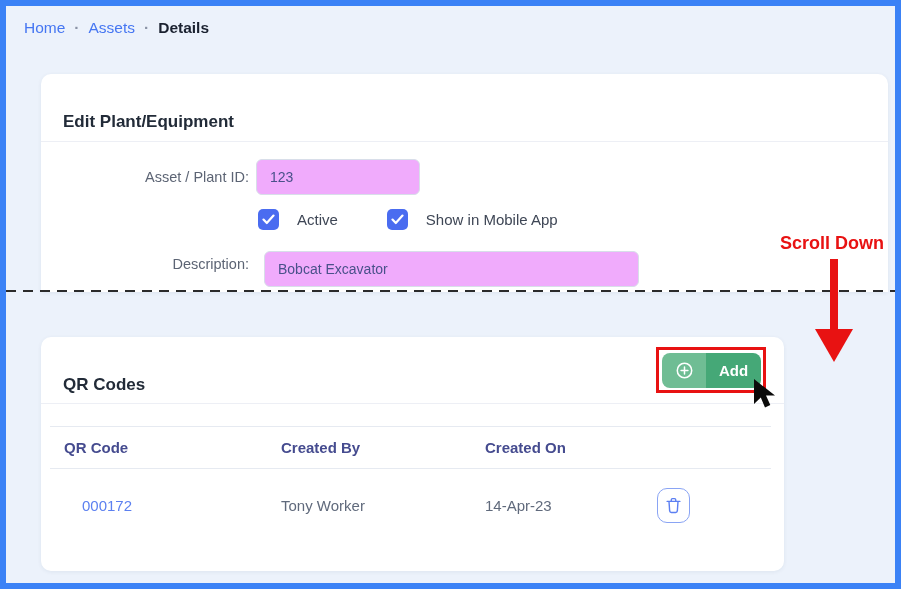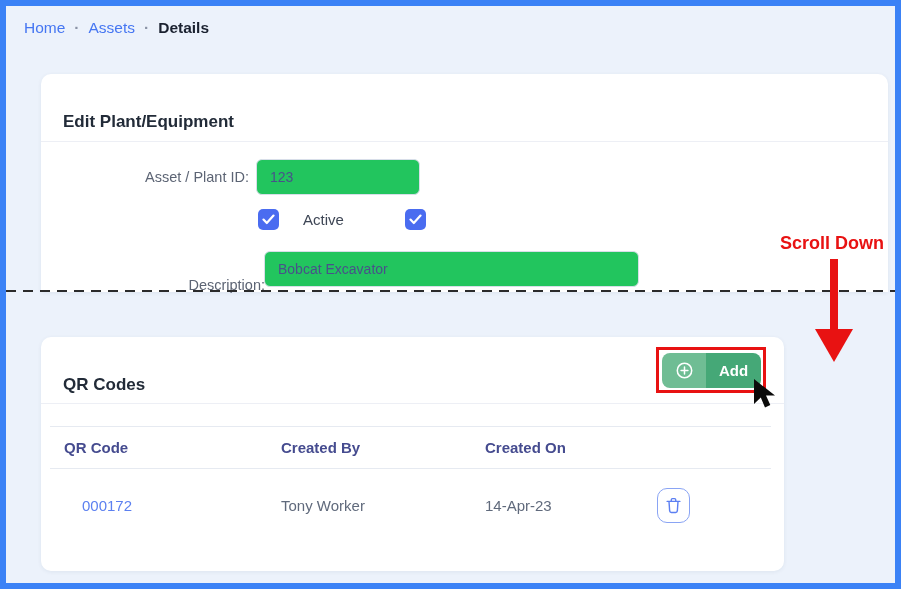--- a/index.html
+++ b/index.html
@@ -16,27 +16,27 @@
   .crumb-current{color:#1b2230;font-weight:700;}
   
   .card{position:absolute;background:#fff;box-shadow:0 1px 4px rgba(30,50,90,0.07);}
   .card-edit{left:35px;top:68px;width:847px;height:218px;border-radius:10px 10px 0 0;}
   .card-qr{left:35px;top:331px;width:743px;height:234px;border-radius:10px;}
   .card-title{position:absolute;left:22px;top:24px;font-size:17px;font-weight:700;color:#222b38;}
   .card-divider{position:absolute;left:0;right:0;top:66px;height:1px;background:#edeff5;}
   .card-edit .card-divider{top:67px;}
   
   .f-label{position:absolute;left:0;width:208px;height:36px;line-height:36px;text-align:right;font-size:14.5px;color:#5c6474;}
-  .f-input{position:absolute;height:36px;border:1px solid #d8dee9;border-radius:6px;background:#22c55e;
+  .f-input{position:absolute;height:36px;border:1px solid #d8dee9;border-radius:6px;background:#f0abfc;
            color:#49518a;font-size:14px;padding:0 13px;font-family:"Liberation Sans",sans-serif;outline:none;}
   .row-id .f-label{top:85px;}
   .input-id{left:215px;top:85px;width:164px;}
-  .row-desc .f-label{top:193px;margin-left:16px;}
+  .row-desc .f-label{top:172px;}
   .input-desc{left:223px;top:177px;width:375px;}
-  .cb-row{position:absolute;left:217px;top:134px;display:flex;align-items:center;gap:24px;height:22px;}
+  .cb-row{position:absolute;left:217px;top:134px;display:flex;align-items:center;gap:18px;height:22px;}
   .cb-box{width:21px;height:21px;border-radius:5px;background:#4a6cf0;display:flex;align-items:center;justify-content:center;cursor:pointer;flex:0 0 auto;}
   .cb-label{font-size:15px;color:#3e4655;}
   .cb-gap{width:13px;}
   
   .cut-line{position:absolute;left:0;right:0;top:284px;height:2px;
     background:repeating-linear-gradient(90deg,#2b2b2b 0 10px,transparent 10px 17px);}
   
   .scroll-down{position:absolute;left:774px;top:227px;width:110px;color:#e81212;font-weight:700;font-size:18px;}
   .scroll-arrow{position:absolute;left:806px;top:253px;}
   .hl-rect{position:absolute;left:650px;top:341px;width:110px;height:46px;border:3px solid #e81212;z-index:5;}
@@ -86,20 +86,21 @@
             <polyline points="1.5,5.6 4.8,9 11.5,1.6" fill="none" stroke="#fff" stroke-width="2.2" stroke-linecap="round" stroke-linejoin="round"></polyline>
           </svg>
       </span>
       <span class="cb-label">Active</span>
       <span class="cb-gap"></span>
       <span class="cb-box">
         <svg width="13" height="11" viewBox="0 0 13 11">
             <polyline points="1.5,5.6 4.8,9 11.5,1.6" fill="none" stroke="#fff" stroke-width="2.2" stroke-linecap="round" stroke-linejoin="round"></polyline>
           </svg>
       </span>
+      <span class="cb-label">Show in Mobile App</span>
     </div>
 
     <div class="row-desc">
       <label class="f-label">Description:</label>
       <input class="f-input input-desc" type="text" value="Bobcat Excavator" style="">
     </div>
   </section>
 
   <div class="cut-line"></div>
 

